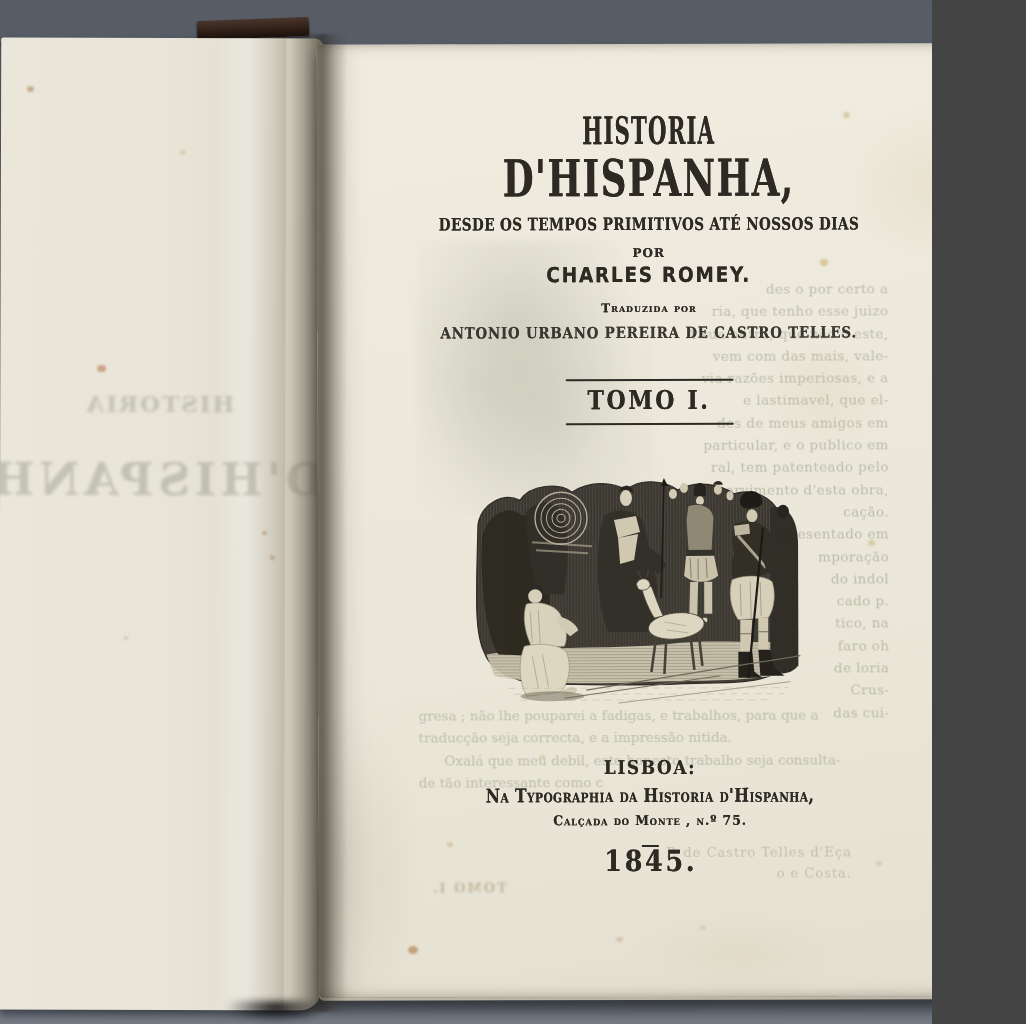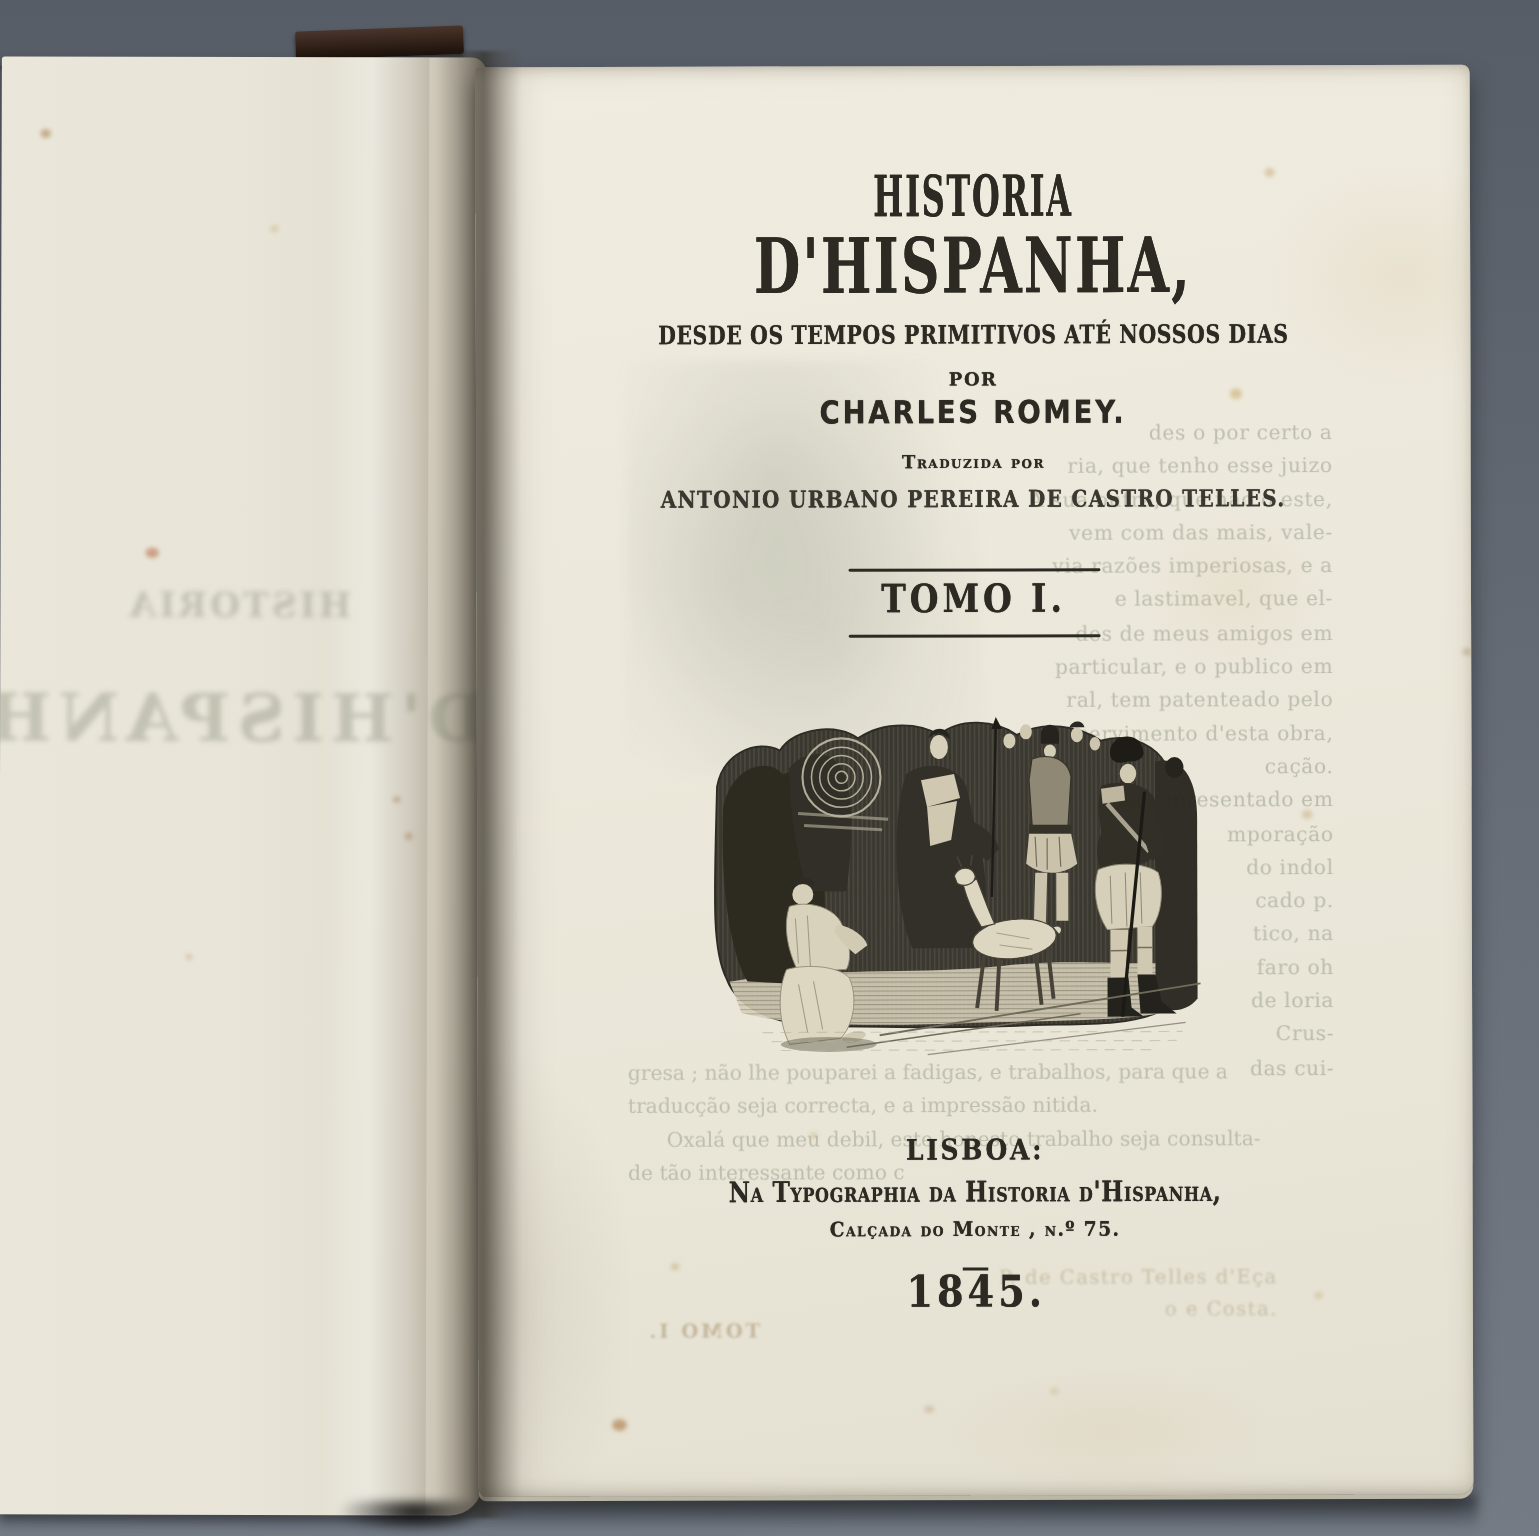--- a/index.html
+++ b/index.html
@@ -1,16 +1,16 @@
 <!DOCTYPE html>
 <html><head>
 <meta charset="utf-8">
 <style>
   html,body{margin:0;padding:0;background:#444;}
-  .scene{position:relative;width:1026px;height:1024px;overflow:hidden;
+  .scene{position:relative;width:932px;height:1024px;overflow:hidden;
     background:linear-gradient(180deg,#575d66 0%,#656b75 45%,#747b85 100%);
     font-family:"DejaVu Serif","Liberation Serif",serif;}
   
   .board-blue{position:absolute;left:0;top:26px;width:210px;height:17px;border-radius:2px;
     transform:rotate(-0.8deg);
     background:repeating-linear-gradient(112deg,#27415e 0 5px,#70890f0 0,#7e96ac 5px 7px,#3a5877 7px 12px,#94aabf 12px 13px,#2c486a 13px 17px);
     box-shadow:0 2px 2px rgba(0,0,0,.4);}
   .board-leather{position:absolute;left:197px;top:19px;width:112px;height:19px;border-radius:2px;
     transform:rotate(-2.2deg);
     background:linear-gradient(180deg,#4a352b 0%,#2e1f16 60%,#1c110b 100%);

